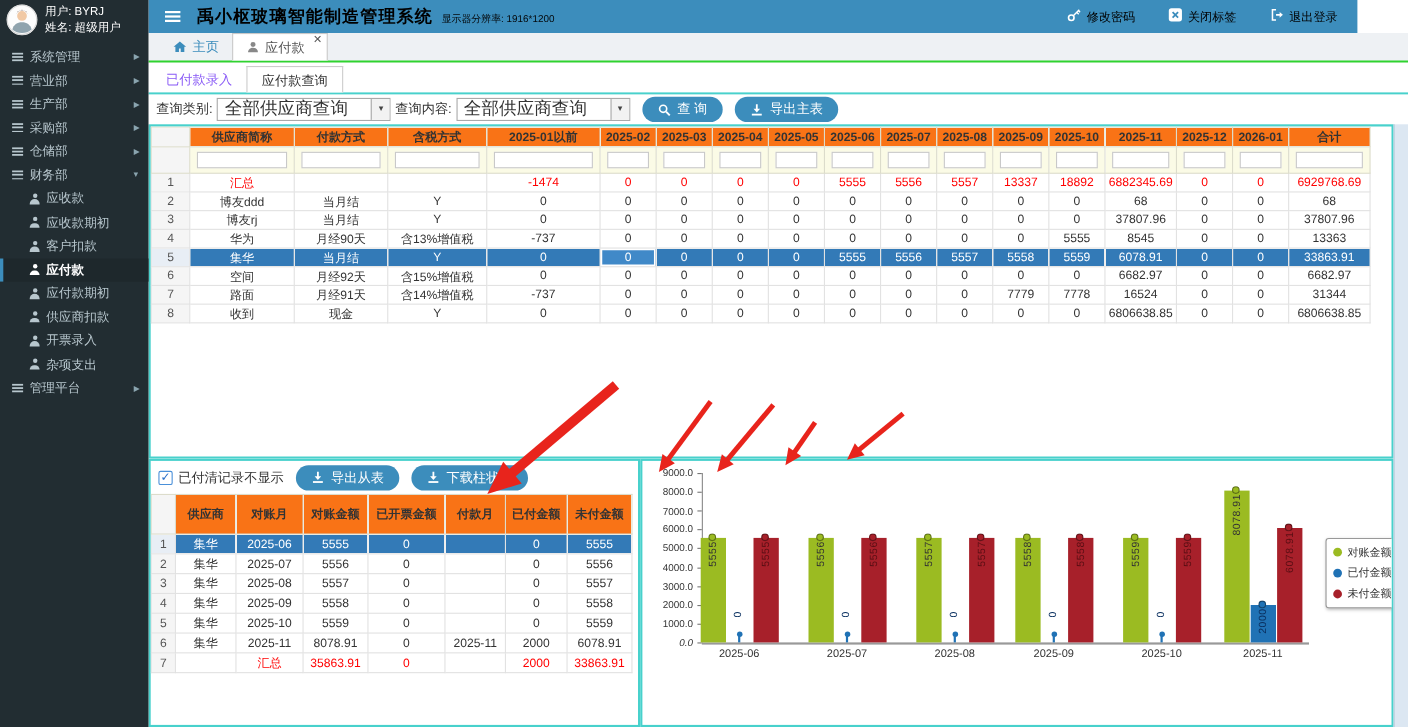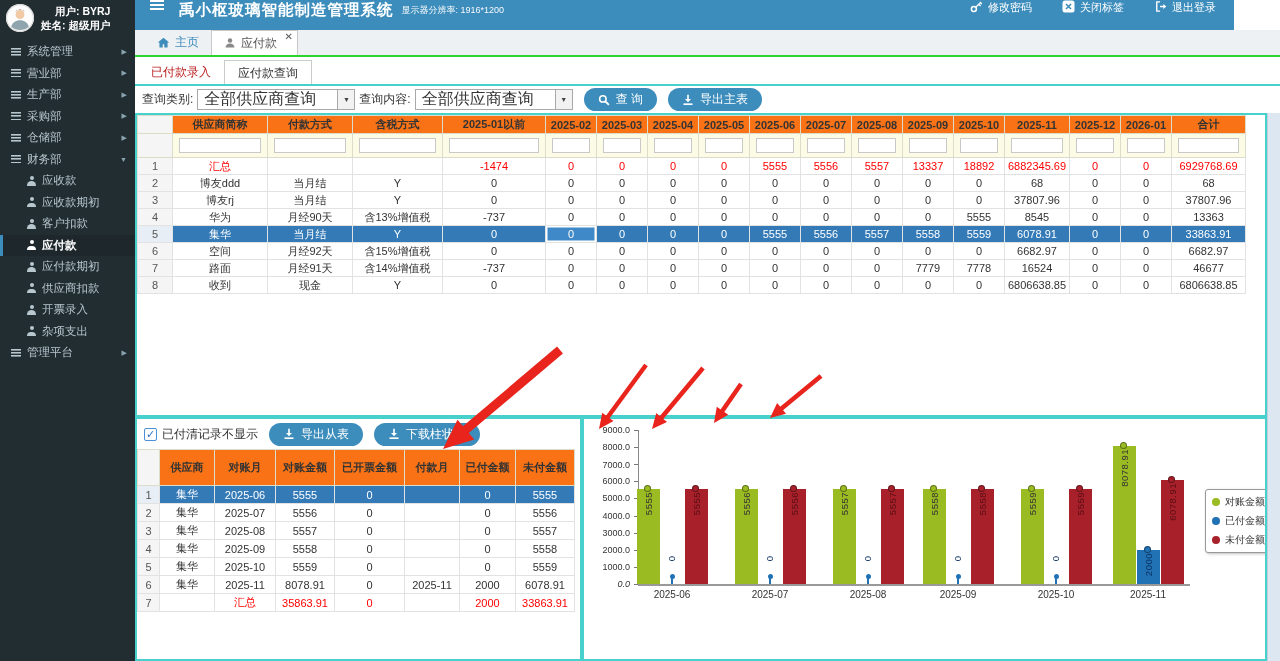--- a/index.html
+++ b/index.html
@@ -3,38 +3,38 @@
 <meta charset="utf-8">
 <style>
   * { box-sizing: border-box; margin: 0; padding: 0; }
   html,body { width:1280px; height:661px; overflow:hidden;
     font-family:"Liberation Sans","DejaVu Sans",sans-serif; background:#fff; position:relative; }
 
   
   .sidebar { position:absolute; left:0; top:0; width:135px; height:661px; background:#222d32; z-index:5; }
   .user-panel { display:flex; align-items:center; gap:7px; padding:4px 6px 5px 6px; }
   .avatar { width:28px; height:28px; border-radius:50%; background:#fff; overflow:hidden; flex:0 0 auto; }
-  .user-lines { color:#fff; font-size:10.5px; font-weight:bold; line-height:14px; white-space:nowrap;text-align:right; }
+  .user-lines { color:#fff; font-size:10.5px; font-weight:normal; line-height:14px; white-space:nowrap; }
   .side-menu { margin-top:4px; }
   .side-item { display:flex; align-items:center; height:21.5px; padding:0 8px 0 11px;
     color:#b8c7ce; font-size:11.5px; cursor:pointer; }
   .side-item.sub { padding-left:27px; }
   .side-item.active { background:#1e282c; color:#fff; border-left:3px solid #3c8dbc; padding-left:24px; font-weight:bold; }
   .side-item .arrow { margin-left:auto; font-size:7px; color:#8aa4af; }
   .bars-icon { width:10px; height:8px; margin-right:6px; flex:0 0 auto;
     background:linear-gradient(currentColor,currentColor) 0 0/10px 1.6px no-repeat,
                linear-gradient(currentColor,currentColor) 0 3.2px/10px 1.6px no-repeat,
                linear-gradient(currentColor,currentColor) 0 6.4px/10px 1.6px no-repeat; }
   .person-mini { width:9px; height:10px; margin-right:6px; position:relative; flex:0 0 auto; }
   .person-mini::before { content:''; position:absolute; left:2.5px; top:0; width:4px; height:4px; border-radius:50%; background:currentColor; }
   .person-mini::after  { content:''; position:absolute; left:0; bottom:0; width:9px; height:4.5px; border-radius:4.5px 4.5px 0 0; background:currentColor; }
 
   
   .topbar { position:absolute; left:135px; top:0; width:1099px; height:30px; background:#3c8dbc;
-    color:#ffffff; display:flex; align-items:flex-start; }
+    color:#000000; display:flex; align-items:center; }
   .hamburger { width:14px; height:10px; margin:0 15px 0 15px; cursor:pointer;
     background:linear-gradient(#fff,#fff) 0 0/14px 2px no-repeat,
                linear-gradient(#fff,#fff) 0 4px/14px 2px no-repeat,
                linear-gradient(#fff,#fff) 0 8px/14px 2px no-repeat; }
   .app-title { font-size:15.5px; font-weight:bold; letter-spacing:1px; }
   .app-sub { font-size:9px; margin-left:8px; margin-top:4px; opacity:.95; }
   .top-actions { margin-left:auto; display:flex; gap:30px; padding-right:18px; font-size:11px; }
   .t-action { display:flex; align-items:center; gap:5px; cursor:pointer; }
 
   
@@ -42,21 +42,21 @@
     border-bottom:2px solid #2fd32f; display:flex; align-items:flex-end; padding-left:10px; }
   .tab { height:25px; display:flex; align-items:center; gap:5px; padding:0 12px; font-size:12px; cursor:pointer; }
   .tab.home { color:#3c8dbc; }
   .tab.active { background:#fff; border:1px solid #c8c8c8; border-bottom:none; color:#555; position:relative; padding-right:20px; }
   .tab-close { position:absolute; top:0; right:4px; font-size:10px; color:#555; cursor:pointer; }
 
   
   .subtabs { position:absolute; left:135px; top:57px; width:1145px; height:29px; background:#fff;
     border-bottom:2px solid #48d1cc; display:flex; align-items:flex-end; padding-left:3px; }
   .subtab { height:24px; line-height:24px; padding:0 13px; font-size:12px; cursor:pointer; }
-  .subtab.link { color:#b91c1c; }
+  .subtab.link { color:#8b5cf6; }
   .subtab.active { border:1px solid #ccc; border-bottom:none; background:#fff; color:#333; }
 
   
   .querybar { position:absolute; left:135px; top:86px; width:1145px; height:27px; background:#fff;
     display:flex; align-items:center; font-size:12px; color:#333; padding-left:3px; }
   .qlabel { margin:0 4px 0 4px; white-space:nowrap; }
   .select { width:158px; height:21px; border:1px solid #a9a9a9; display:flex; align-items:stretch; background:#fff; cursor:pointer; }
   .select .val { flex:1; padding-left:6px; font-size:16px; display:flex; align-items:center; }
   .select .caret { width:17px; border-left:1px solid #a9a9a9; display:flex; align-items:center; justify-content:center;
     font-size:7px; color:#444; background:#f2f2f2; }
@@ -520,21 +520,21 @@
             <td>0</td>
             <td>0</td>
             <td>0</td>
             <td>0</td>
             <td>0</td>
             <td>7779</td>
             <td>7778</td>
             <td>16524</td>
             <td>0</td>
             <td>0</td>
-            <td>46677</td>
+            <td>31344</td>
           </tr>
           <tr>
             <td class="rownum">8</td>
             <td>收到</td>
             <td>现金</td>
             <td>Y</td>
             <td>0</td>
             <td>0</td>
             <td>0</td>
             <td>0</td>

